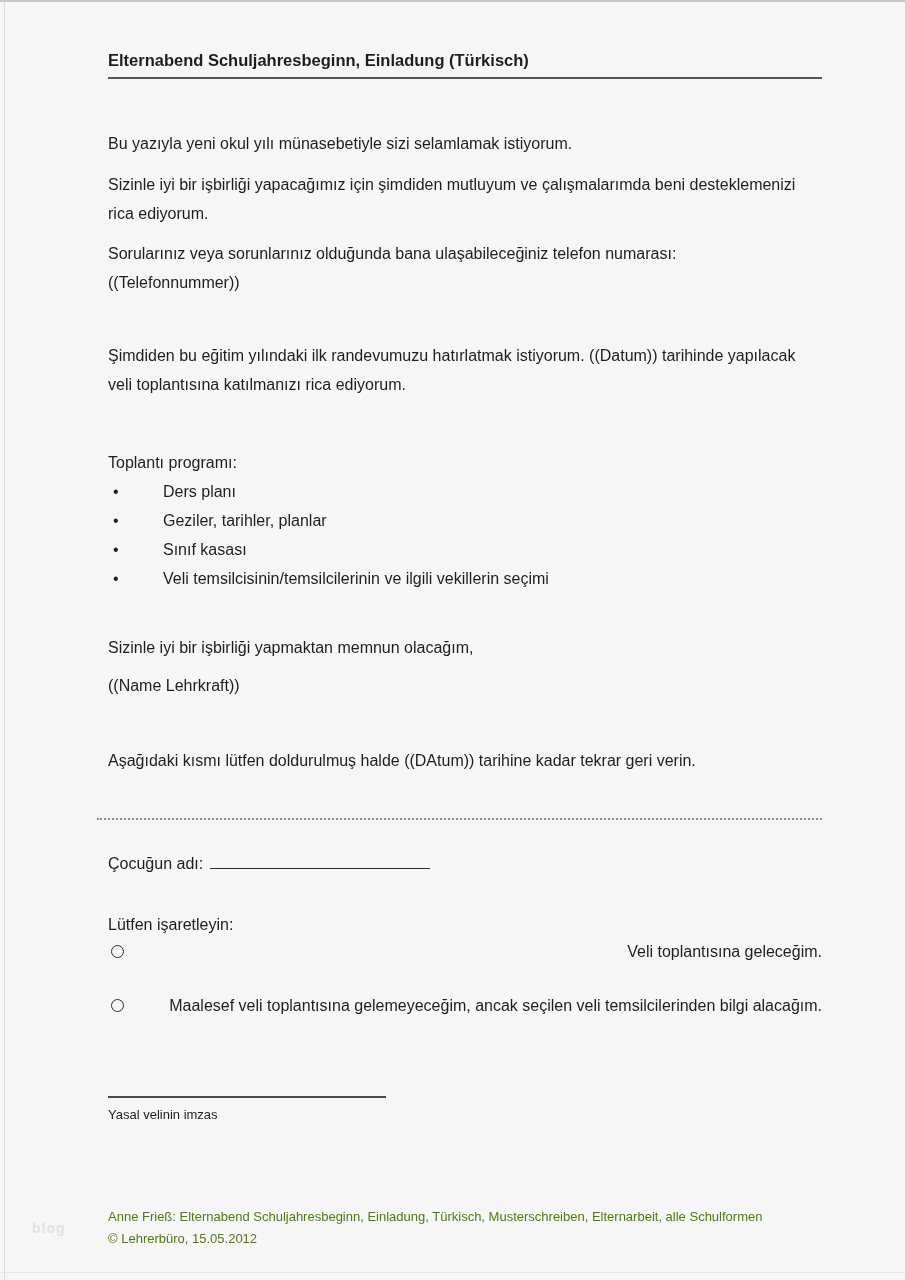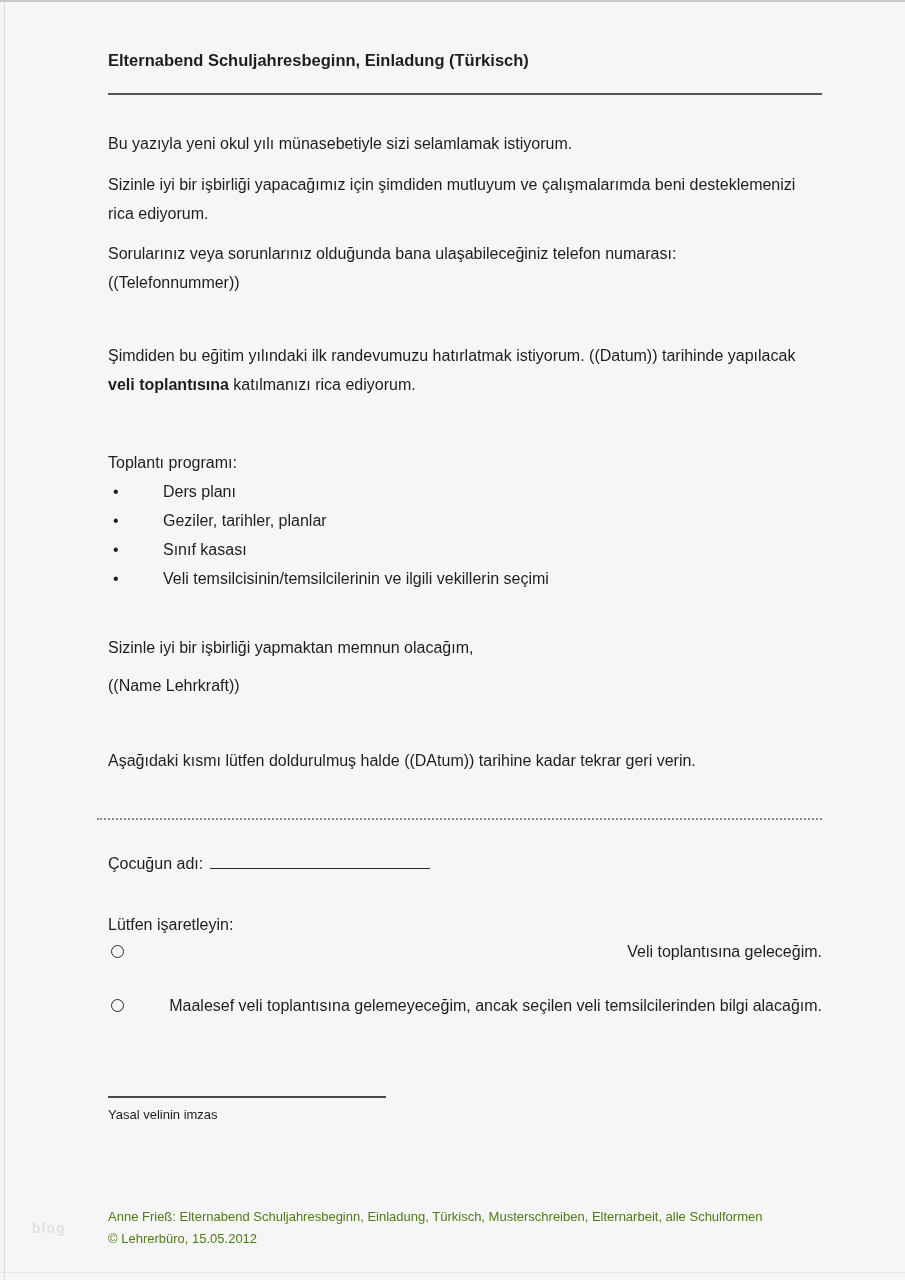--- a/index.html
+++ b/index.html
@@ -15,28 +15,28 @@
   .edge-top { position:absolute; top:0; left:0; right:0; height:2px; background:#c9c9c9; }
   .edge-left { position:absolute; top:2px; bottom:0; left:4px; width:1px; background:#dcdcdc; }
   .edge-bottom { position:absolute; bottom:7px; left:0; right:0; height:1px; background:#e6e6e6; }
 
   .block {
     position: absolute; left: 108px; right: 83px;
     font-size: 16px; line-height: 29px; color: #1e1e1e;
   }
   .title-block {
     top: 50px; font-size: 16.5px; font-weight: bold; line-height: 21px;
-    padding-bottom: 22px; border-bottom: 2px solid #555;
+    padding-bottom: 6px; border-bottom: 2px solid #555;
   }
   .salutation { top: 89px; font-weight: bold; }
   .p-intro { top: 129px; }
   .p-coop { top: 170px; }
   .p-phone { top: 239px; }
   .p-reminder { top: 341px; }
-  .bold { font-weight: bold; }
+  .bold { font-weight: normal; }
   .agenda-heading { top: 448px; }
   .agenda-list { top: 477px; }
   .agenda-item { position: relative; padding-left: 55px; line-height: 29px; }
   .bullet { position: absolute; left: 5px; top: 0; }
   .p-closing { top: 633px; }
   .p-name { top: 671px; }
   .p-return { top: 746px; }
   .dotted-separator {
     position: absolute; left: 97px; width: 725px; top: 818px; height: 0;
     border-top: 2px dotted #8c8c8c;

